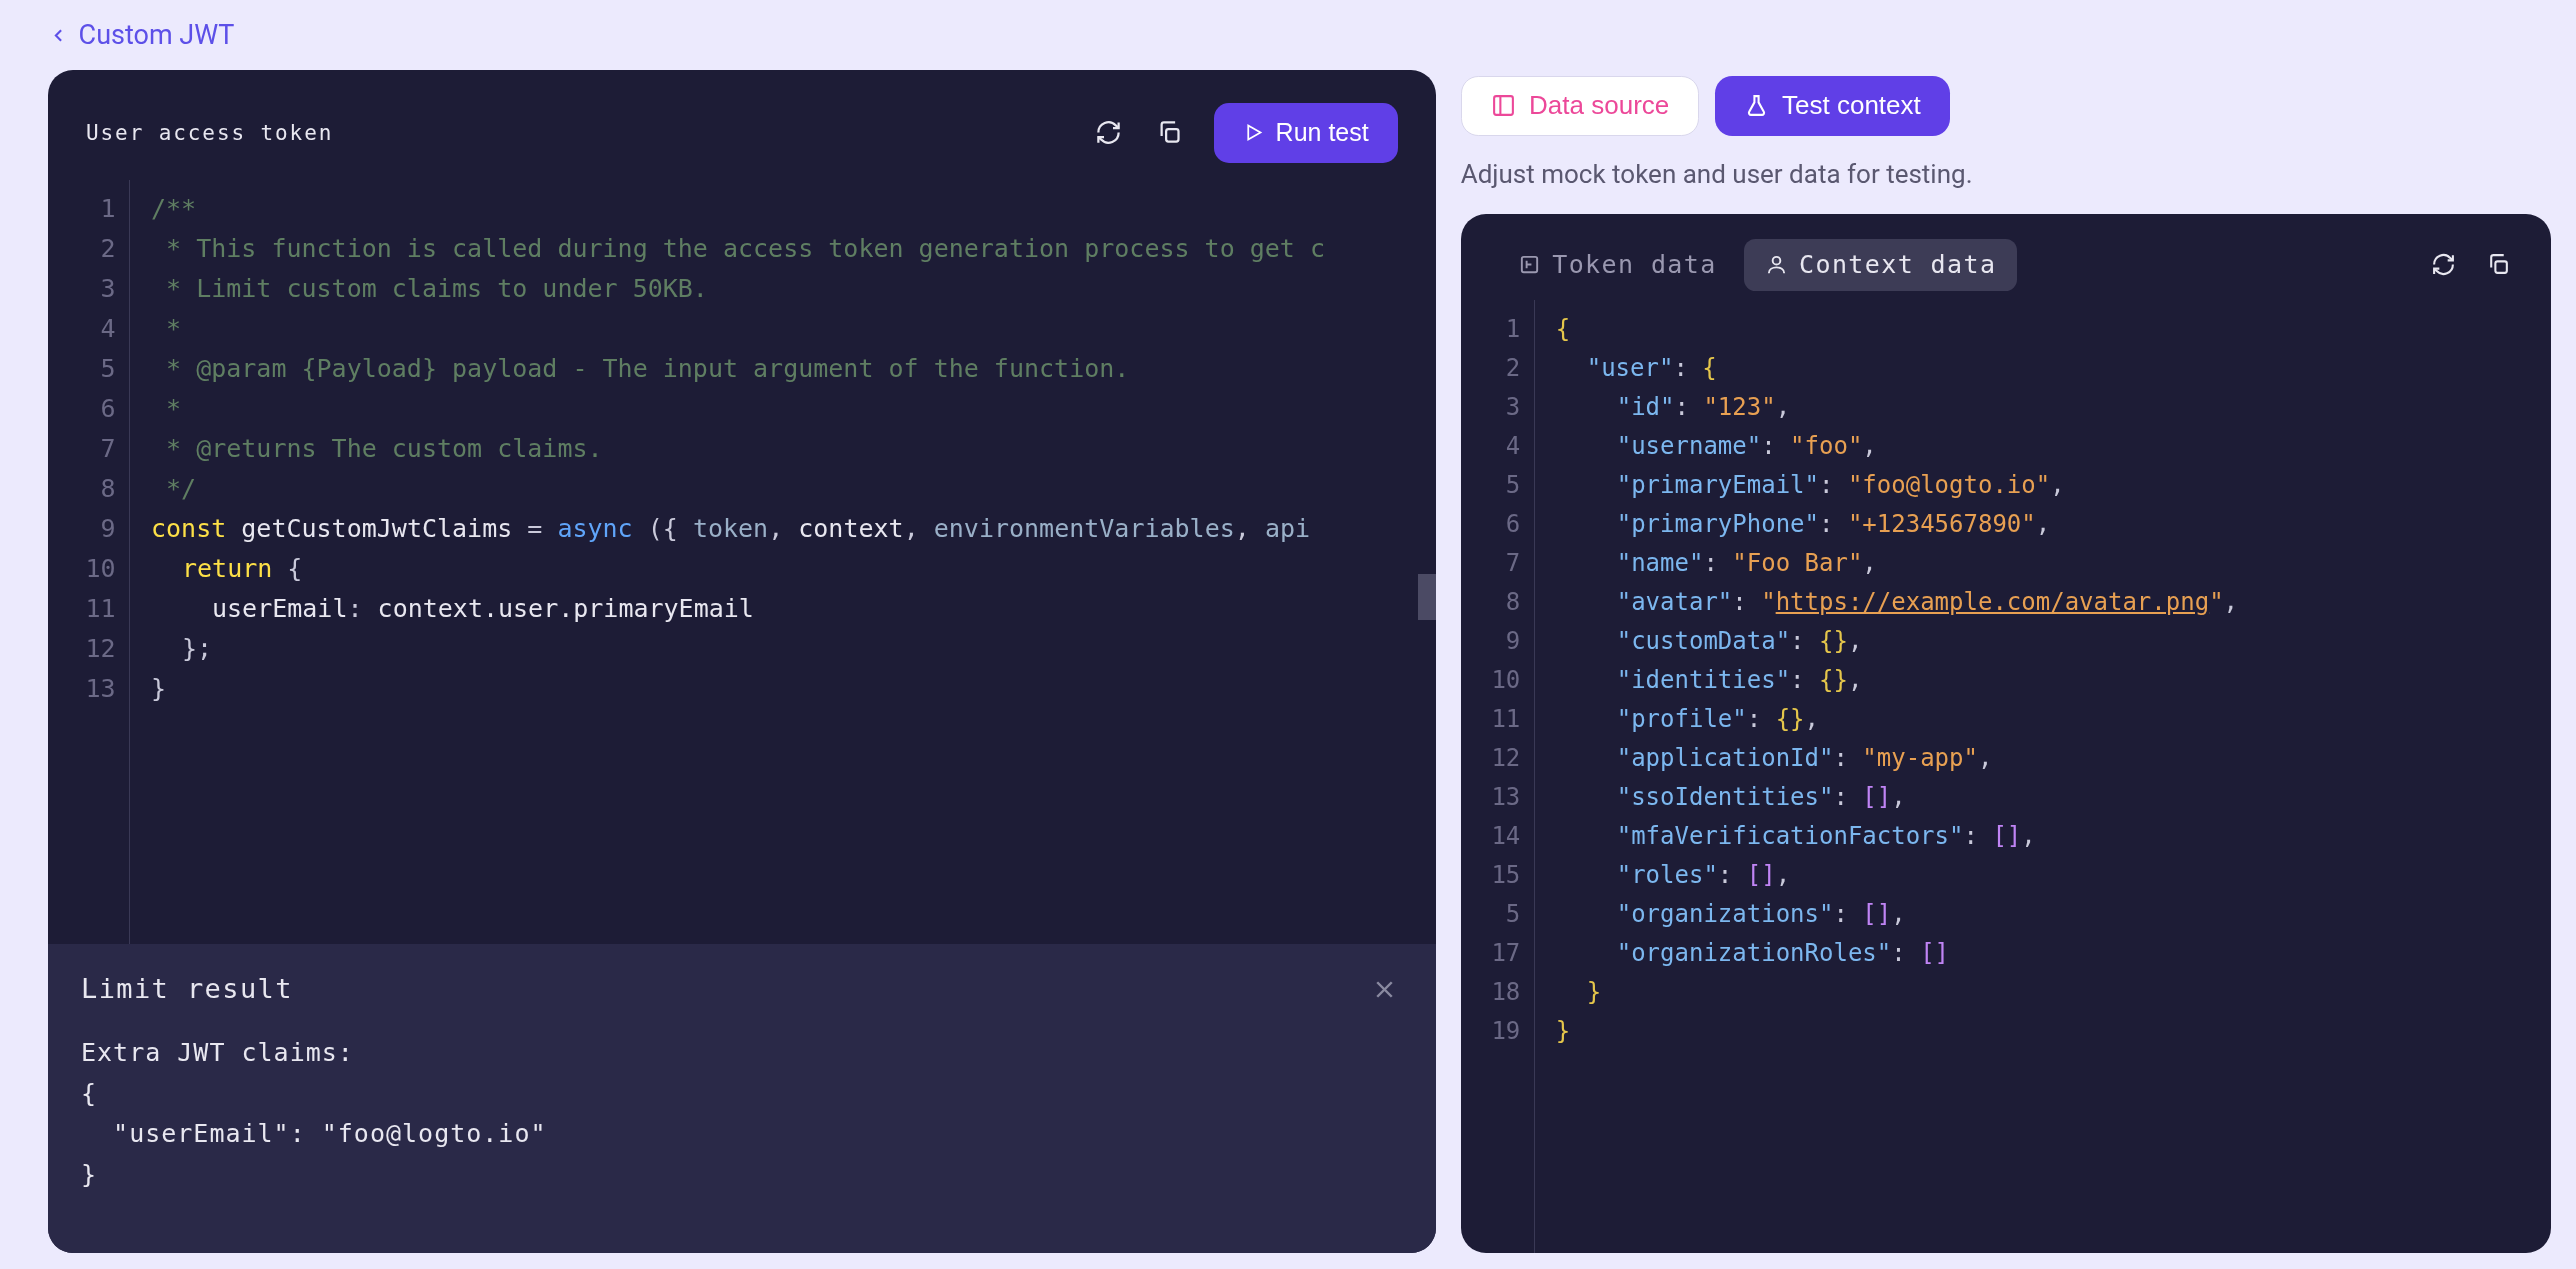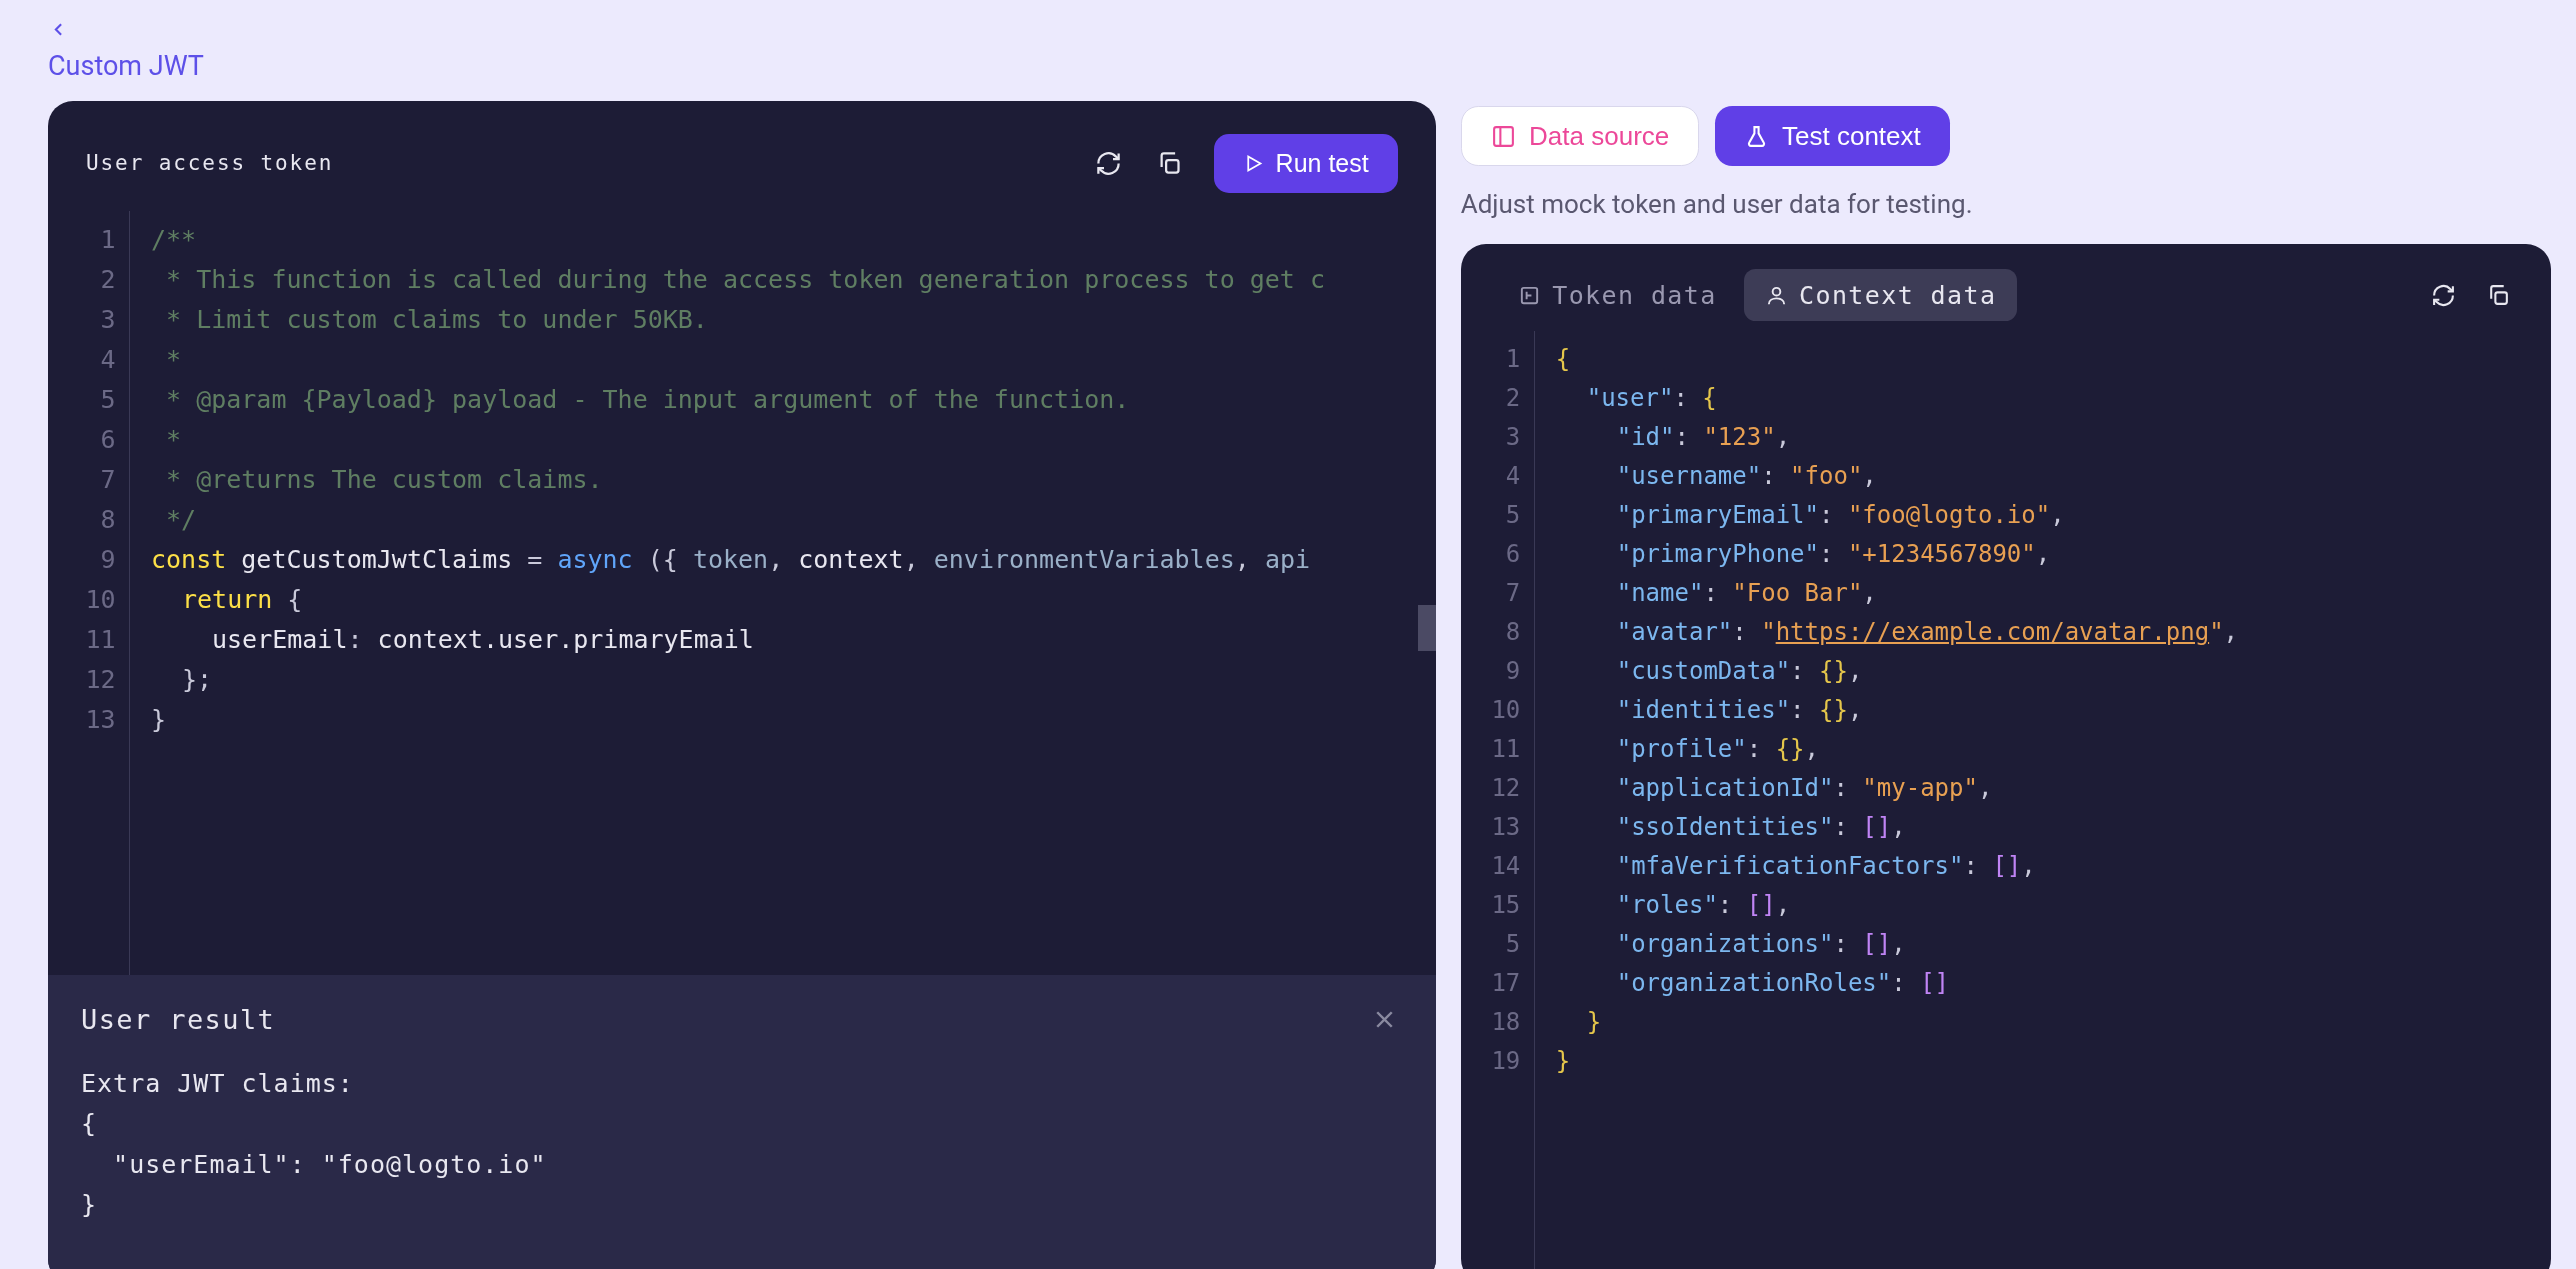--- a/index.html
+++ b/index.html
@@ -12,24 +12,23 @@
 .topbar {
   display: flex;
   align-items: center;
   gap: 11.5px;
   padding: 19px 48px 19px 48px;
 }
 .back-link {
   color: #5d50e8;
   font-size: 27px;
   display: flex;
-  align-items: flex-start;
+  align-items: center;
   gap: 9.6px;
   cursor: pointer;
-  flex-direction: column;
 }
 .back-link svg { flex-shrink: 0; }
 .main-layout {
   display: flex;
   gap: 25px;
   padding: 0 25px 25px 48px;
 }
 .left-col { flex: 1.12; display: flex; flex-direction: column; }
 .right-col { flex: 0.88; display: flex; flex-direction: column; gap: 15.4px; }
 .panel {
@@ -245,21 +244,21 @@
         <div class="scroll-thumb"></div>
       </div>
 
       <div class="result-panel">
         <button class="result-close">
           <svg width="29" height="29" viewBox="0 0 24 24" fill="none" stroke="currentColor" stroke-width="2">
               <line x1="18" y1="6" x2="6" y2="18"></line>
               <line x1="6" y1="6" x2="18" y2="18"></line>
             </svg>
         </button>
-        <div class="result-title">User result</div>
+        <div class="result-title">Limit result</div>
         <div class="result-body">Extra JWT claims:
 {
   "userEmail": "foo@logto.io"
 }</div>
       </div>
     </div>
   </div>
 
   <div class="right-col">
     <div class="pill-row">

